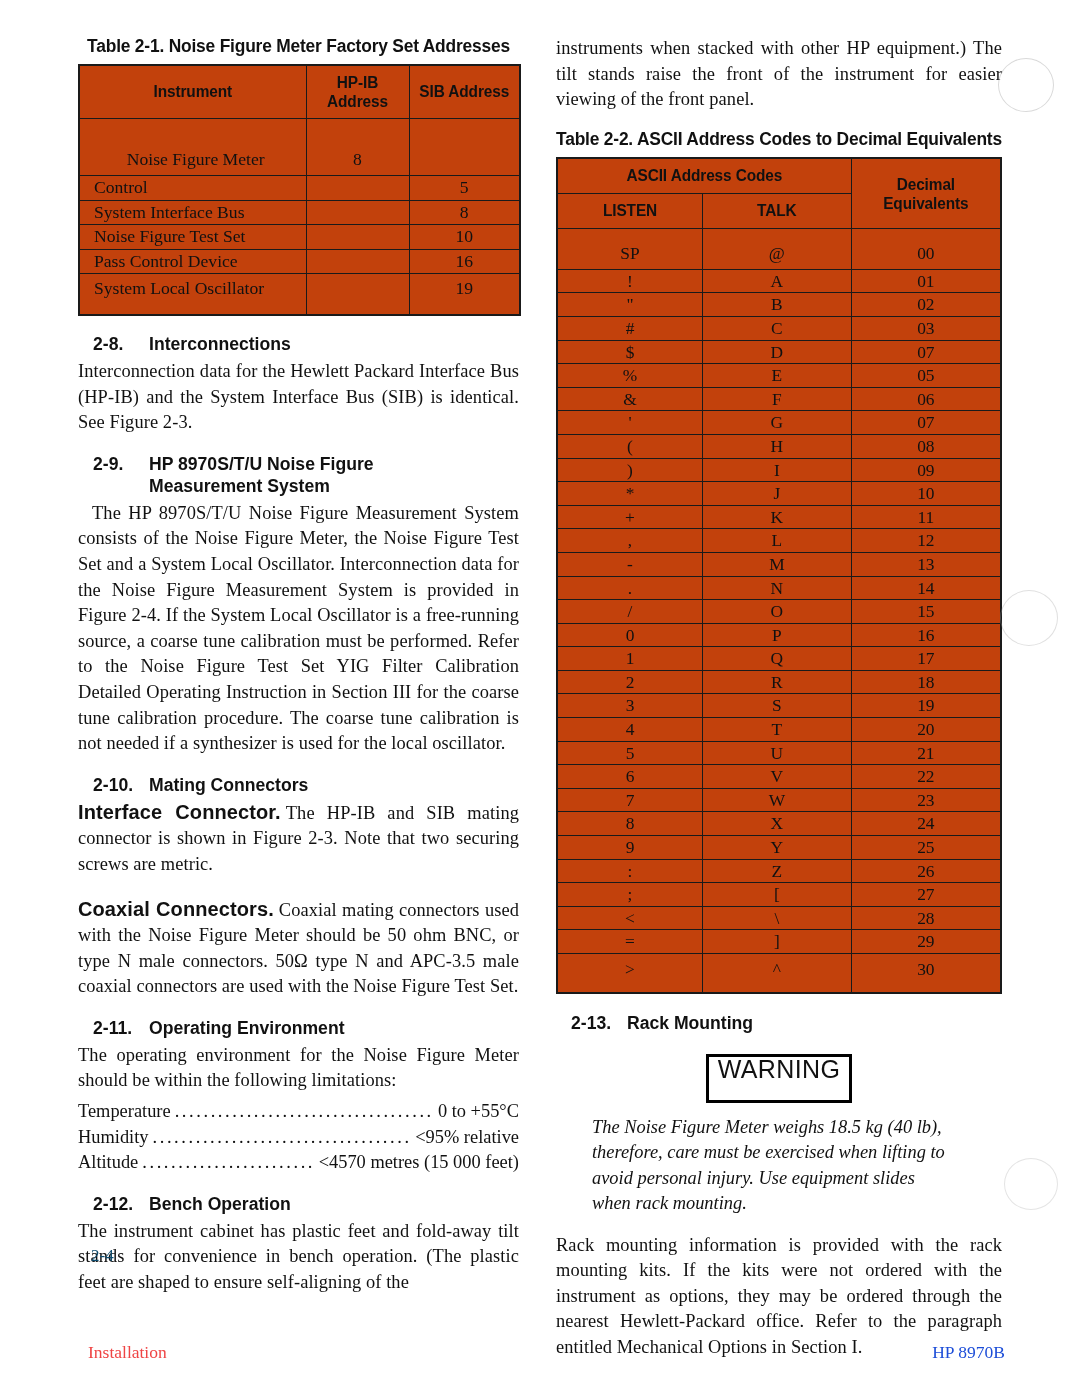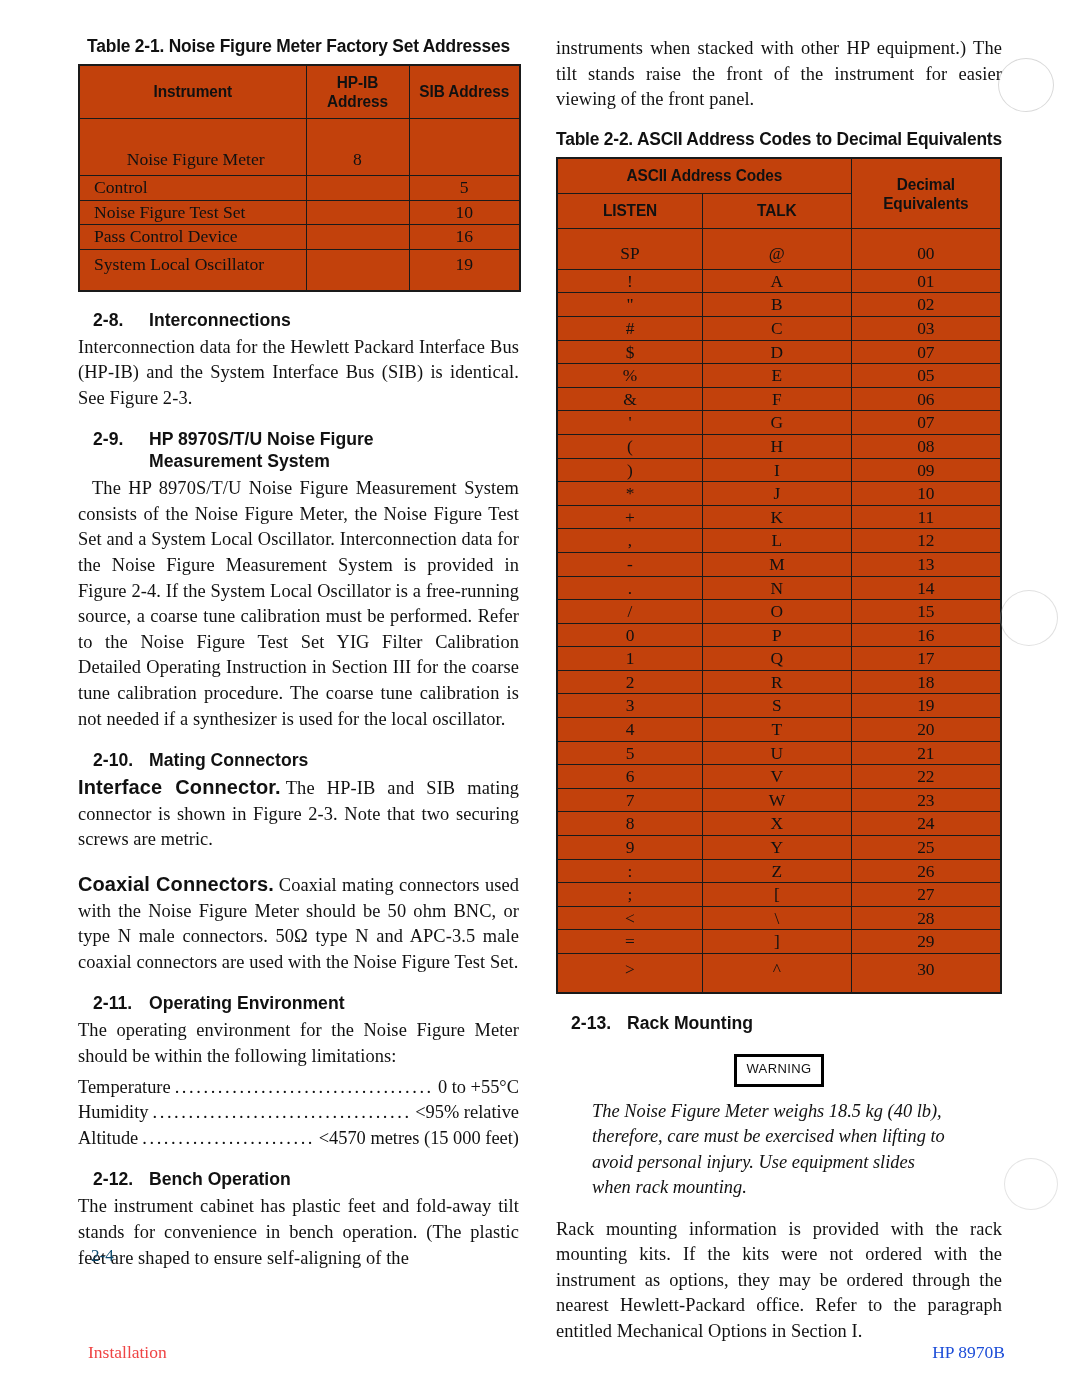--- a/index.html
+++ b/index.html
@@ -142,23 +142,23 @@
   .spec-row .val { flex: 0 0 auto; }
 
   
   .warn-wrap {
     margin: 20px 0 6px 0;
     text-align: center;
   }
   .warn-box {
     display: inline-block;
     border: 3.5px solid #000;
-    padding: 1px 9px 4px 9px;
+    padding: 1px 9px 20px 9px;
     font-family: "Liberation Sans", "DejaVu Sans", sans-serif;
-    font-size: 13px;
+    font-size: 25px;
     font-weight: normal;
     letter-spacing: 0.4px;
     line-height: 22px;
     background: #fff;
   }
   .warn-text {
     font-style: italic;
     font-size: 18.4px;
     line-height: 25.4px;
     margin: 12px 0 0 36px;
@@ -229,20 +229,25 @@
           <td class="instr">Noise Figure Meter</td>
           <td class="addr">8</td>
           <td class="addr"></td>
         </tr>
         <tr>
           <td class="instr">Control</td>
           <td class="addr"></td>
           <td class="addr">5</td>
         </tr>
         <tr>
+          <td class="instr">System Interface Bus</td>
+          <td class="addr"></td>
+          <td class="addr">8</td>
+        </tr>
+        <tr>
           <td class="instr">Noise Figure Test Set</td>
           <td class="addr"></td>
           <td class="addr">10</td>
         </tr>
         <tr>
           <td class="instr">Pass Control Device</td>
           <td class="addr"></td>
           <td class="addr">16</td>
         </tr>
         <tr class="pad-bot">

